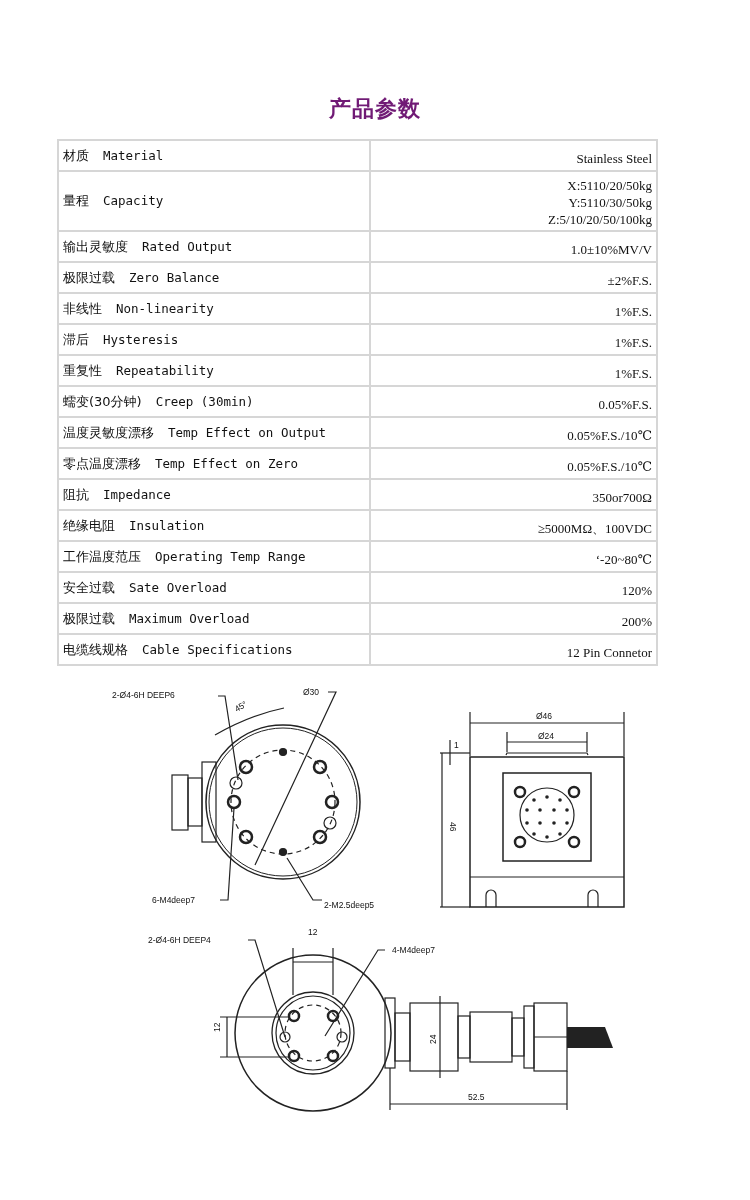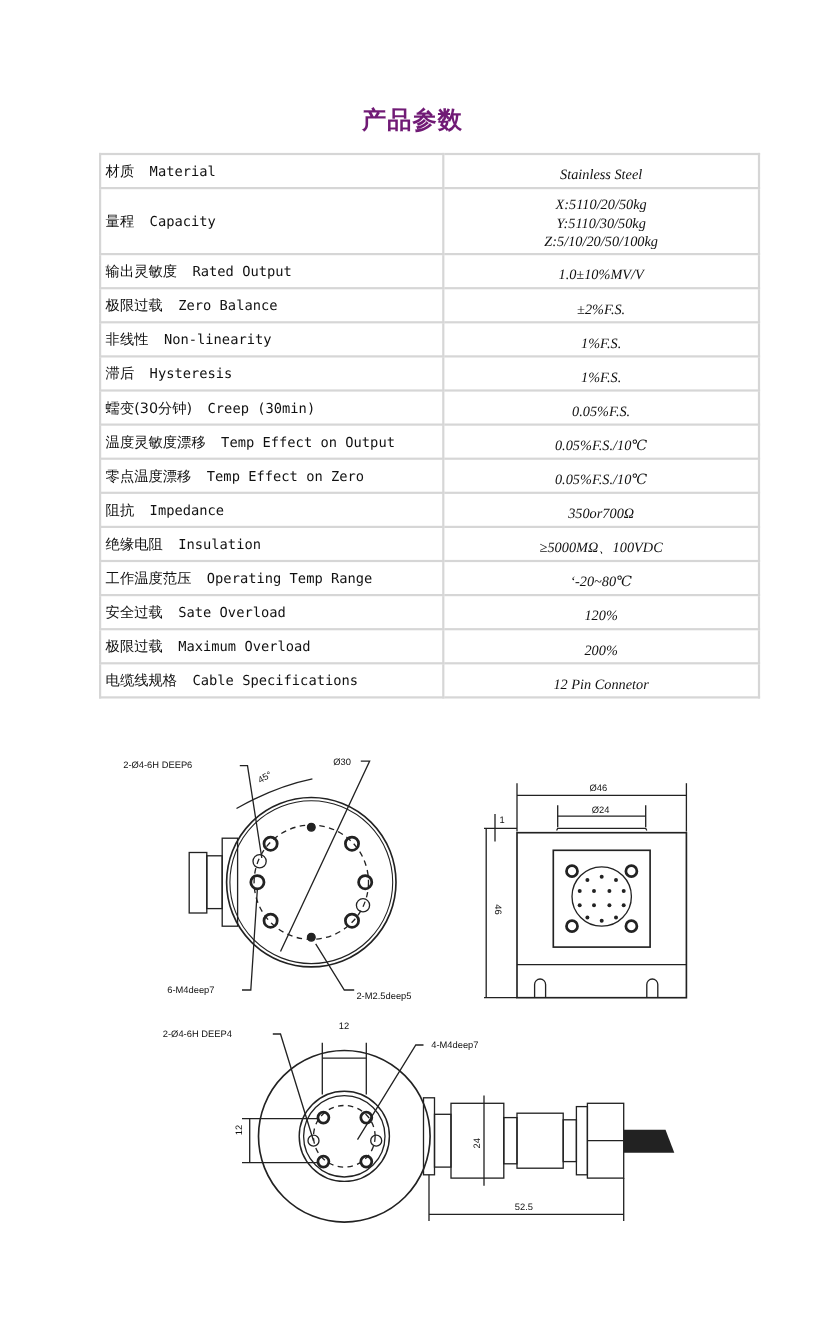--- a/index.html
+++ b/index.html
@@ -1,21 +1,21 @@
 <!DOCTYPE html>
 <html><head>
   <meta charset="utf-8">
   <style>
     html, body { margin: 0; padding: 0; background: #ffffff; }
     body { width: 750px; height: 1200px; position: relative; overflow: hidden; font-family: "DejaVu Sans Mono", monospace; color: #111; }
     .title { position: absolute; top: 94px; left: 0; width: 750px; text-align: center; font-family: "DejaVu Sans", sans-serif; font-weight: bold; font-size: 22px; letter-spacing: 1px; color: #701a75; }
-    table.spec { position: absolute; top: 139px; left: 57px; width: 601px; border-collapse: collapse; margin-left: 33px; }
+    table.spec { position: absolute; top: 139px; left: 57px; width: 601px; border-collapse: collapse; }
     table.spec td { border: 2px solid #d6d6d6; padding: 0 4px; height: 23px; font-size: 12.5px; vertical-align: middle; }
     table.spec td.lbl { width: 302px; white-space: nowrap; }
-    table.spec td.val { text-align: center; font-family: "Liberation Serif", "DejaVu Serif", serif; font-size: 13px; padding-top: 6px; font-style: italic; }
+    table.spec td.val { text-align: right; font-family: "Liberation Serif", "DejaVu Serif", serif; font-size: 13px; padding-top: 6px; }
     table.spec tr.tall td { height: 56px; }
     table.spec tr.tall td.val { line-height: 17px; padding-top: 2px; }
     .lbl .cn { font-family: "DejaVu Sans", sans-serif; font-size: 13px; margin-right: 14px; }
     .lbl .en { font-family: "DejaVu Sans Mono", monospace; font-size: 12.5px; }
     .drawing { position: absolute; }
     .dim { font-family: "Liberation Sans", sans-serif; font-size: 8.5px; fill: #111; }
   </style>
 </head>
 <body>
 
@@ -42,20 +42,24 @@
       <tr>
         <td class="lbl"><span class="cn">极限过载</span><span class="en">Zero Balance</span></td>
         <td class="val">±2%F.S.</td>
       </tr>
       <tr>
         <td class="lbl"><span class="cn">非线性</span><span class="en">Non-linearity</span></td>
         <td class="val">1%F.S.</td>
       </tr>
       <tr>
         <td class="lbl"><span class="cn">滞后</span><span class="en">Hysteresis</span></td>
+        <td class="val">1%F.S.</td>
+      </tr>
+      <tr>
+        <td class="lbl"><span class="cn">重复性</span><span class="en">Repeatability</span></td>
         <td class="val">1%F.S.</td>
       </tr>
       <tr>
         <td class="lbl"><span class="cn">蠕变(30分钟)</span><span class="en">Creep (30min)</span></td>
         <td class="val">0.05%F.S.</td>
       </tr>
       <tr>
         <td class="lbl"><span class="cn">温度灵敏度漂移</span><span class="en">Temp Effect on Output</span></td>
         <td class="val">0.05%F.S./10℃</td>
       </tr>

